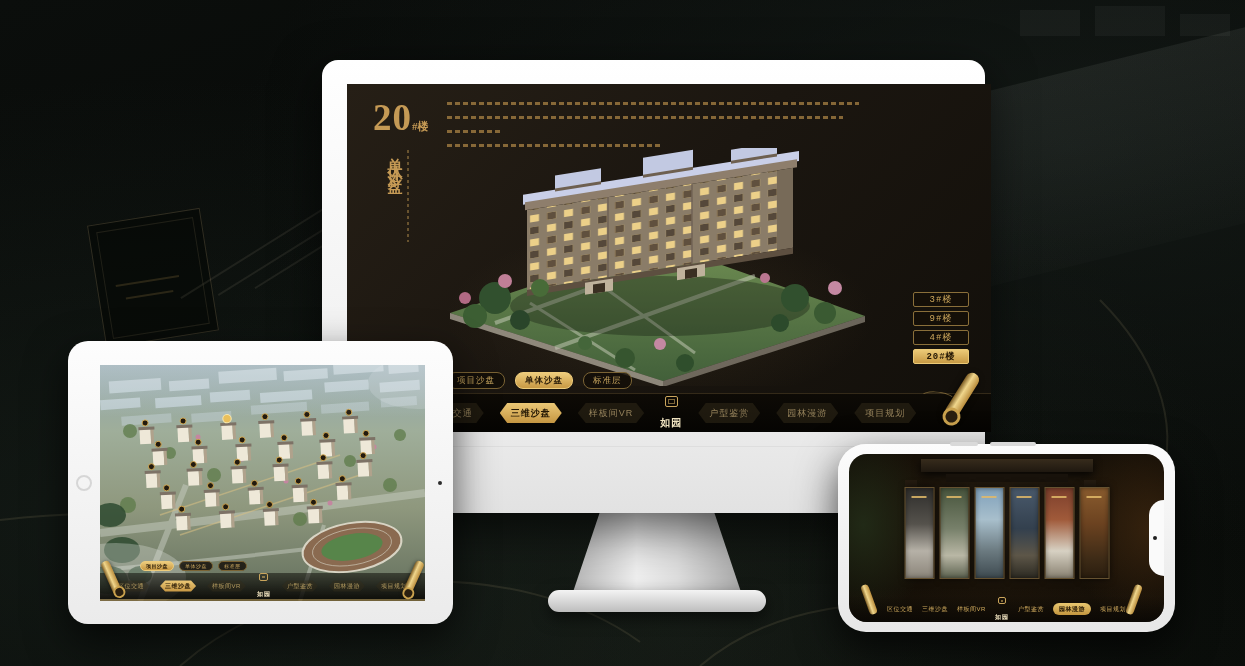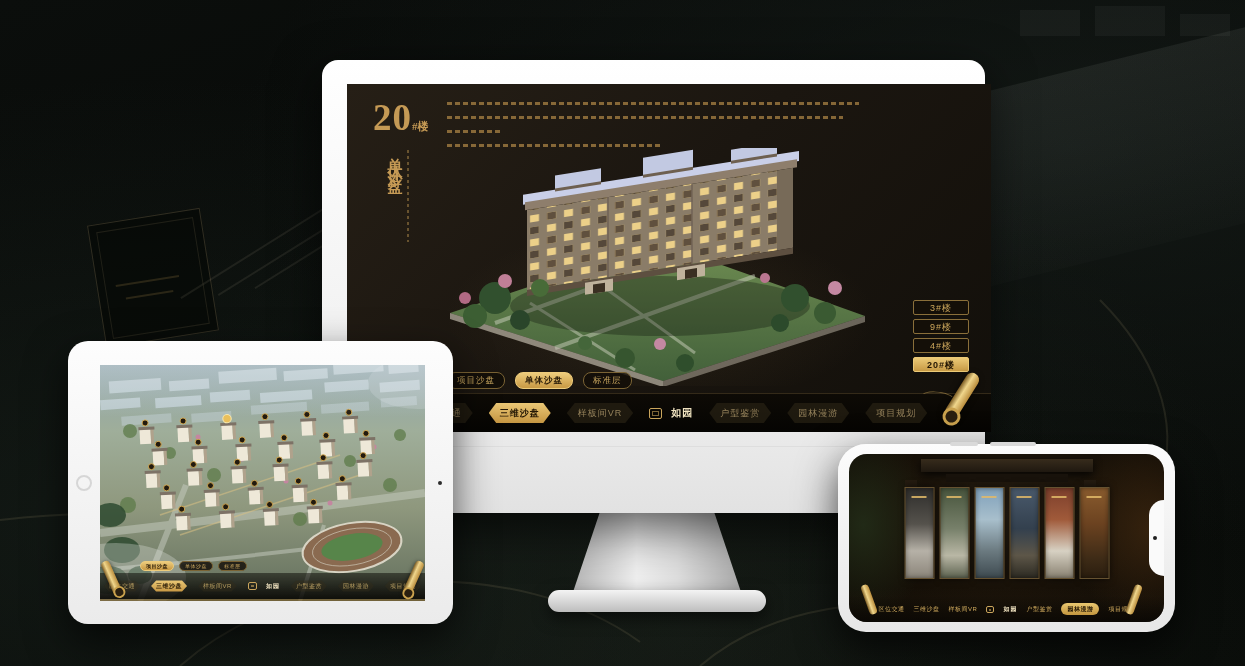--- a/index.html
+++ b/index.html
@@ -51,21 +51,21 @@
     font-size:15px; letter-spacing:7px; font-weight:bold; font-family:"Liberation Serif",serif; }
   .ms-vert-en { position:absolute; left:60px; top:66px; width:2px; height:92px;
     background:repeating-linear-gradient(180deg, rgba(190,150,80,.45) 0 3px, transparent 3px 6px); }
   .ms-desc { position:absolute; left:100px; top:18px; width:445px; }
   .ms-desc .dl { height:3px; margin-bottom:11px;
     background:repeating-linear-gradient(90deg, rgba(198,152,78,.62) 0 5px, transparent 5px 8px); }
   .dl.w1{width:412px;} .dl.w2{width:396px;} .dl.w3{width:54px;} .dl.w4{width:216px;}
 
   .ms-model { position:absolute; left:88px; top:64px; width:440px; height:238px; }
 
-  .ms-floors { position:absolute; right:22px; top:216px; width:56px; }
+  .ms-floors { position:absolute; right:22px; top:208px; width:56px;font-family:Liberation Mono, monospace; }
   .fbtn { height:15px; line-height:14px; margin-bottom:4px; font-size:9px; text-align:center;
     color:#cda75c; letter-spacing:1px; border:1px solid #8a6f3a; background:rgba(20,15,8,.85); border-radius:2px; }
   .fbtn.active { background:linear-gradient(180deg,#ecca77,#c79a45); color:#231604; font-weight:bold; border-color:#ecca77; }
 
   .ms-scroll { position:absolute; right:22px; top:286px; width:14px; height:52px; border-radius:7px; z-index:5;
     transform:rotate(32deg); background:linear-gradient(90deg,#7a5a22,#f0d68c 42%,#b98c3c); box-shadow:0 2px 6px rgba(0,0,0,.6); }
   .ms-scroll::after { content:""; position:absolute; left:0; bottom:-6px; width:12px; height:12px;
     border-radius:50%; border:3px solid #caa24e; background:#2a1f10; }
   .ms-scroll::before { content:""; position:absolute; left:-30px; top:34px; width:34px; height:14px;
     border:1px solid rgba(208,170,92,.45); border-color:rgba(208,170,92,.45) transparent transparent transparent;
@@ -75,21 +75,21 @@
   .stab { font-size:8.5px; line-height:1; padding:3px 9px; color:#c7a55e; letter-spacing:1px;
     border:1px solid #7a6334; border-radius:8px; background:rgba(18,13,7,.82); }
   .stab.active { background:linear-gradient(180deg,#edcc7c,#c89944); color:#2a1c08; border-color:#edcc7c; font-weight:bold; }
 
   .ms-nav { position:absolute; left:0; right:0; bottom:0; height:39px; z-index:3;
     background:linear-gradient(180deg, rgba(13,10,5,.94), rgba(5,4,2,.98));
     border-top:1px solid #342a19; display:flex; align-items:center; justify-content:center; gap:16px; }
   .nav-item { font-size:9px; color:#95825b; letter-spacing:1px; padding:5px 11px;
     background:rgba(52,44,26,.5); clip-path:polygon(0 50%,12% 6%,88% 6%,100% 50%,88% 94%,12% 94%); white-space:nowrap; }
   .nav-item.active { background:linear-gradient(180deg,#ecca78,#c2913d); color:#241704; font-weight:bold; }
-  .nav-logo { display:flex; flex-direction:row; align-items:center; gap:9px; }
+  .nav-logo { display:flex; flex-direction:column; align-items:center; gap:9px; }
   .seal { width:13px; height:11px; border:1px solid #caa55c; border-radius:2px; position:relative; }
   .seal::after { content:""; position:absolute; inset:2px; border:1px solid rgba(202,165,92,.6); }
   .logo-text { font-size:10px; color:#f0e3c0; font-weight:bold; letter-spacing:1px; font-family:"Liberation Serif",serif; }
 
   
   .tablet { position:absolute; left:68px; top:341px; width:385px; height:283px; z-index:5;
     background:linear-gradient(180deg,#fdfdfd,#ebebeb); border-radius:20px; box-shadow:0 16px 42px rgba(0,0,0,.68); }
   .t-home { position:absolute; left:8px; top:50%; transform:translateY(-50%); width:16px; height:16px;
     border:2px solid #d6d6d6; border-radius:50%; }
   .t-cam { position:absolute; right:11px; top:50%; transform:translateY(-50%); width:4px; height:4px;

